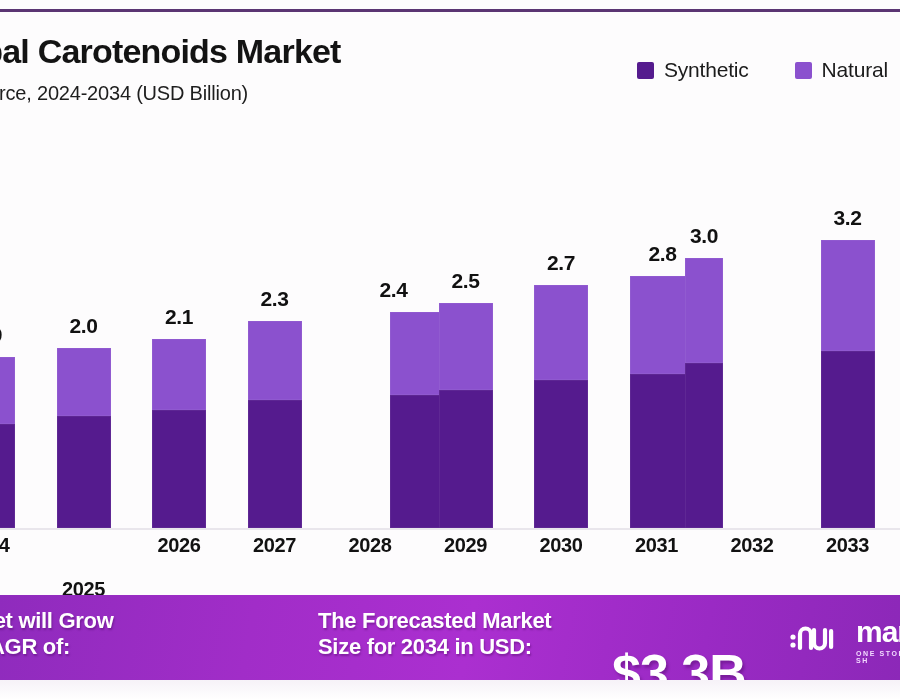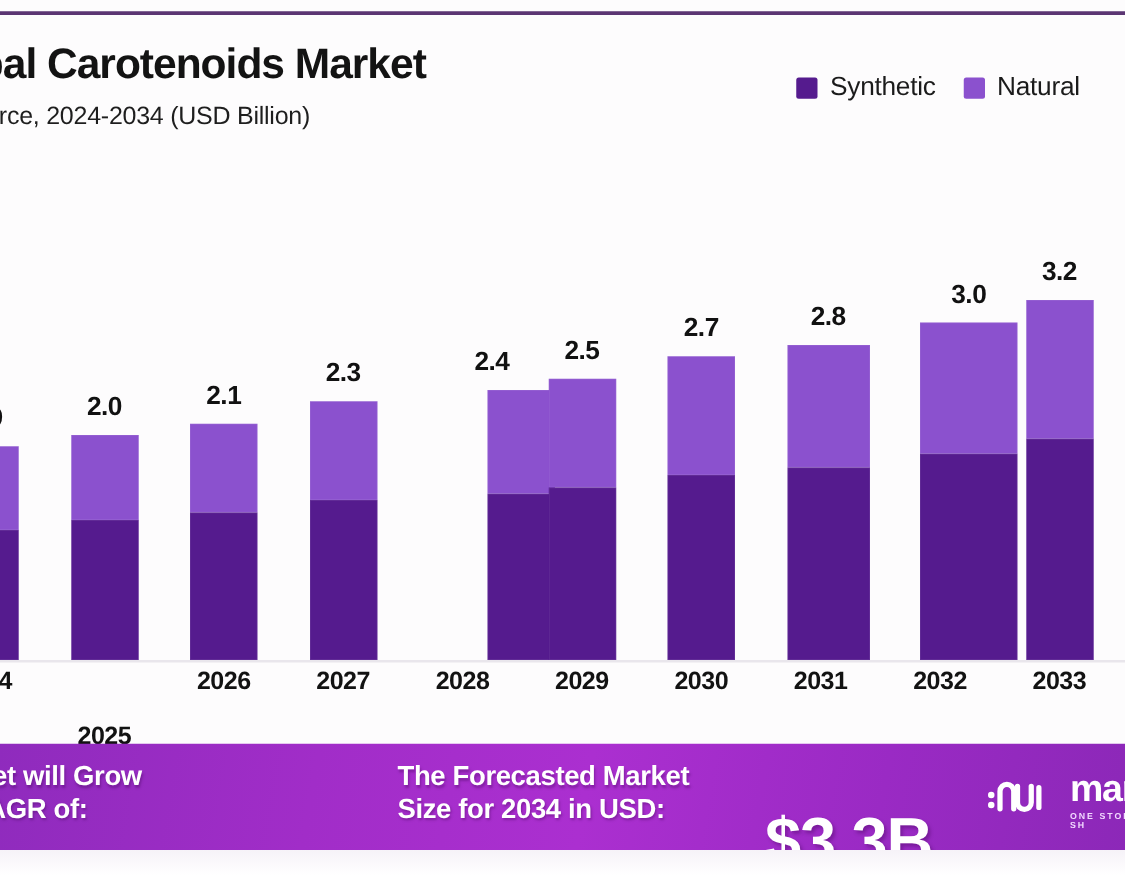--- a/index.html
+++ b/index.html
@@ -26,21 +26,21 @@
   }
   .subtitle{
     position:absolute;left:-62px;top:60px;
     font-size:20px;font-weight:400;color:#1e1e1e;
     letter-spacing:-0.2px;white-space:nowrap;
   }
 
   
   .legend{
     position:absolute;left:637px;top:58px;
-    display:flex;align-items:center;gap:22px;white-space:nowrap;
+    display:flex;align-items:center;gap:46px;white-space:nowrap;
   }
   .legend-item{display:flex;align-items:center;gap:10px;}
   .legend-swatch{
     width:17px;height:17px;border-radius:2px;display:inline-block;
   }
   .legend-label{
     font-size:21px;color:#1b1b1b;font-weight:400;letter-spacing:-0.2px;
   }
 
   
@@ -166,21 +166,21 @@
     <div class="bar-group" style="left: 534px; width: 54px;">
       <div class="bar-value">2.7</div>
       <div class="seg seg-light" style="height: 94.5px;"></div>
       <div class="seg seg-dark" style="height: 148.5px;"></div>
     </div>
     <div class="bar-group" style="left: 629.5px; width: 66px;">
       <div class="bar-value">2.8</div>
       <div class="seg seg-light" style="height: 98.1px;"></div>
       <div class="seg seg-dark" style="height: 153.9px;"></div>
     </div>
-    <div class="bar-group" style="left: 736px; width: 78px;">
+    <div class="bar-group" style="left: 685px; width: 38px;">
       <div class="bar-value">3.0</div>
       <div class="seg seg-light" style="height: 105.3px;"></div>
       <div class="seg seg-dark" style="height: 164.7px;"></div>
     </div>
     <div class="bar-group" style="left: 820.5px; width: 54px;">
       <div class="bar-value">3.2</div>
       <div class="seg seg-light" style="height: 110.7px;"></div>
       <div class="seg seg-dark" style="height: 177.3px;"></div>
     </div>
   </div>

